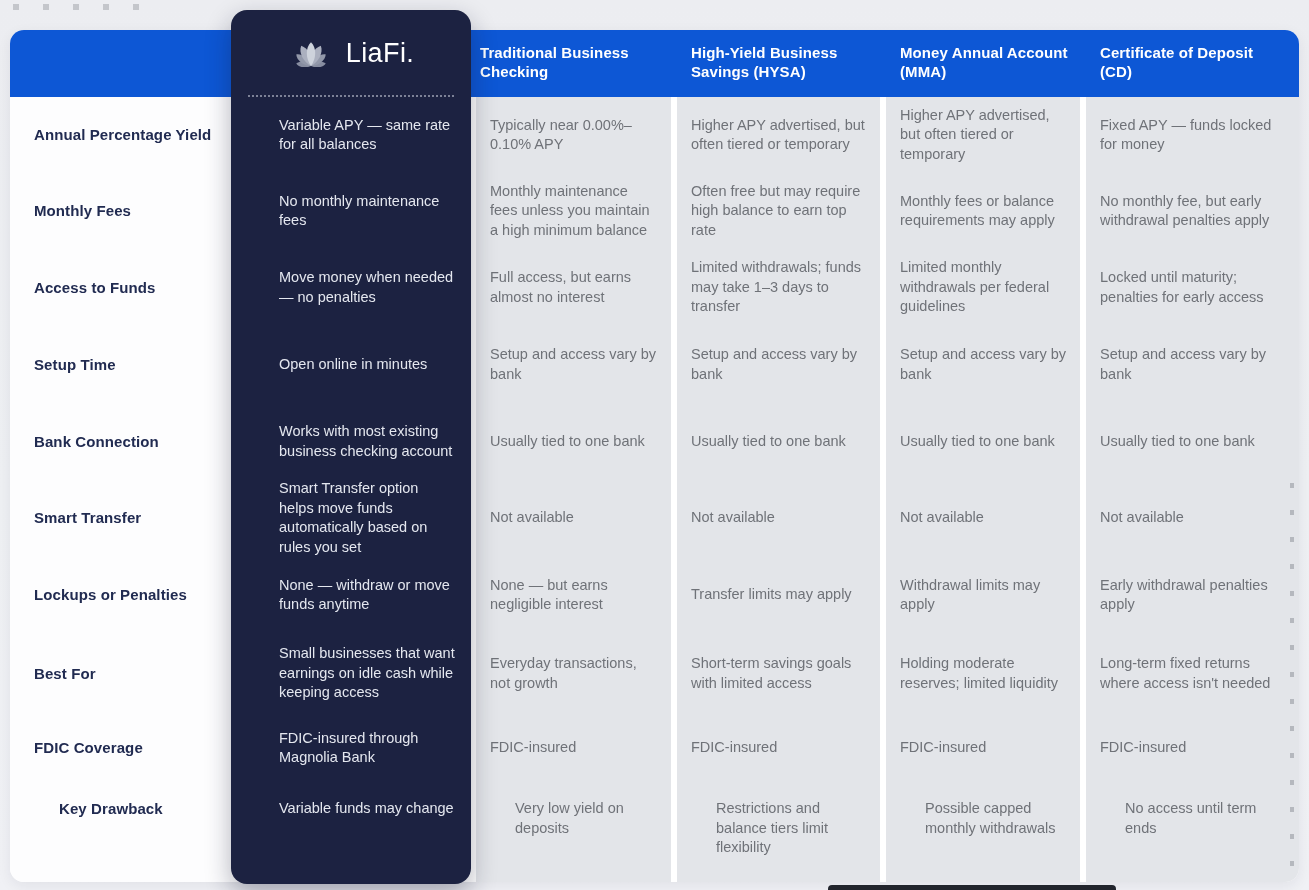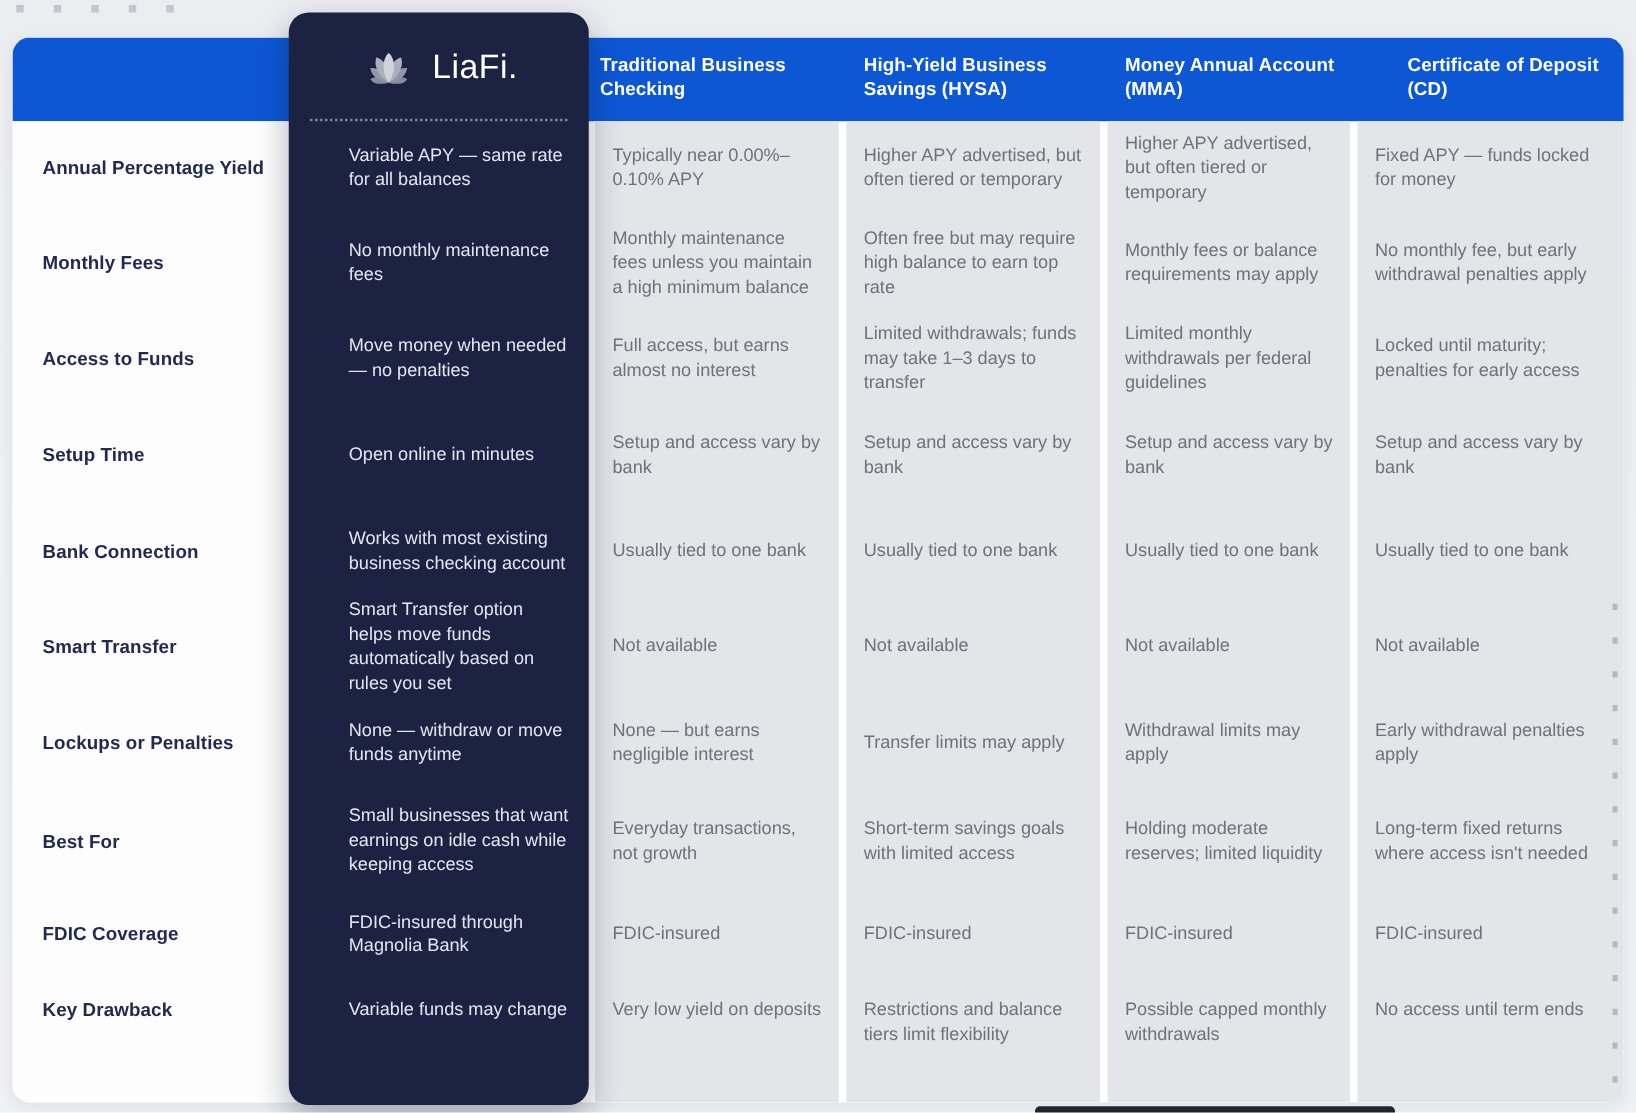--- a/index.html
+++ b/index.html
@@ -23,41 +23,41 @@
     position:absolute; top:0; left:0; width:100%; height:67px;
     background:#0d57d5;
   }
   .head-label {
     position:absolute; top:13px; color:#ffffff; font-weight:700;
     font-size:15px; line-height:19px; letter-spacing:.1px;
   }
   .hl-t { left:470px; width:170px; }
   .hl-h { left:681px; width:186px; }
   .hl-m { left:890px; width:172px; }
-  .hl-c { left:1090px; width:180px;margin-left:26px; }
+  .hl-c { left:1090px; width:180px; }
 
   .body-area { position:absolute; top:67px; left:0; width:1289px; height:785px; }
   .grid {
     position:absolute; top:0; height:785px;
     display:grid;
     grid-template-rows:76px 76px 77px 77px 77px 76px 78px 79px 70px 1fr;
   }
   .labels-col { left:0; width:221px; background:#fdfdfe; }
   .gray-col { background:#e3e5e9; }
   .col-t { left:466px; width:195px; }
   .col-h { left:667px; width:203px; }
   .col-m { left:876px; width:194px; }
   .col-c { left:1076px; width:213px; }
 
   .cell {
     display:flex; align-items:center;
     padding:0 12px 0 14px;
     font-size:14.5px; line-height:19.5px; color:#6f7278;
   }
-  .grid .cell:nth-child(10) { align-items:flex-start; padding-top:16px; }
+  .grid .cell:nth-child(10) { align-items:flex-start; padding-top:16px;margin-left:25px; }
   .labels-col .cell {
     padding-left:24px; font-weight:700; font-size:15px; color:#212b51;
     letter-spacing:.1px;
   }
 
   
   .navy-col {
     position:absolute; left:231px; top:10px; width:240px; height:874px;
     background:#1c2241; border-radius:16px;
     box-shadow:0 10px 26px rgba(18,23,48,.32);

